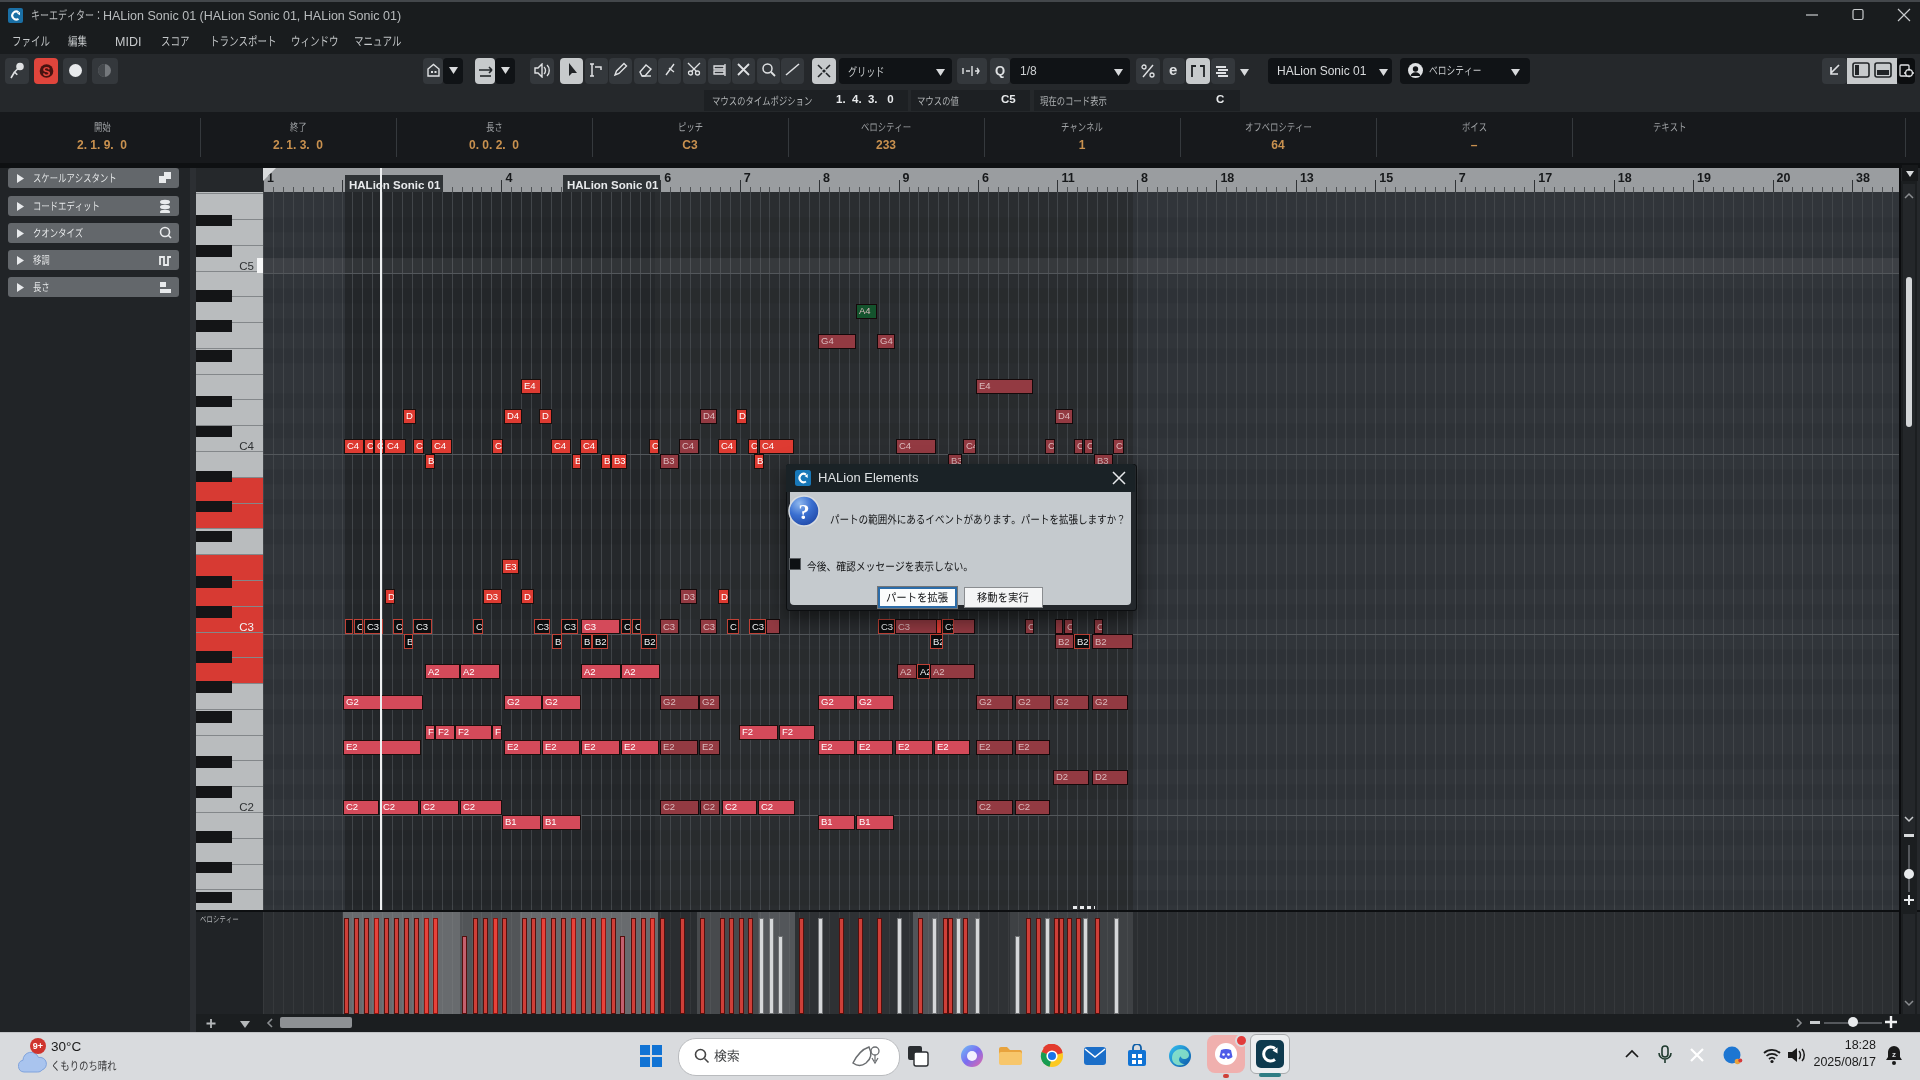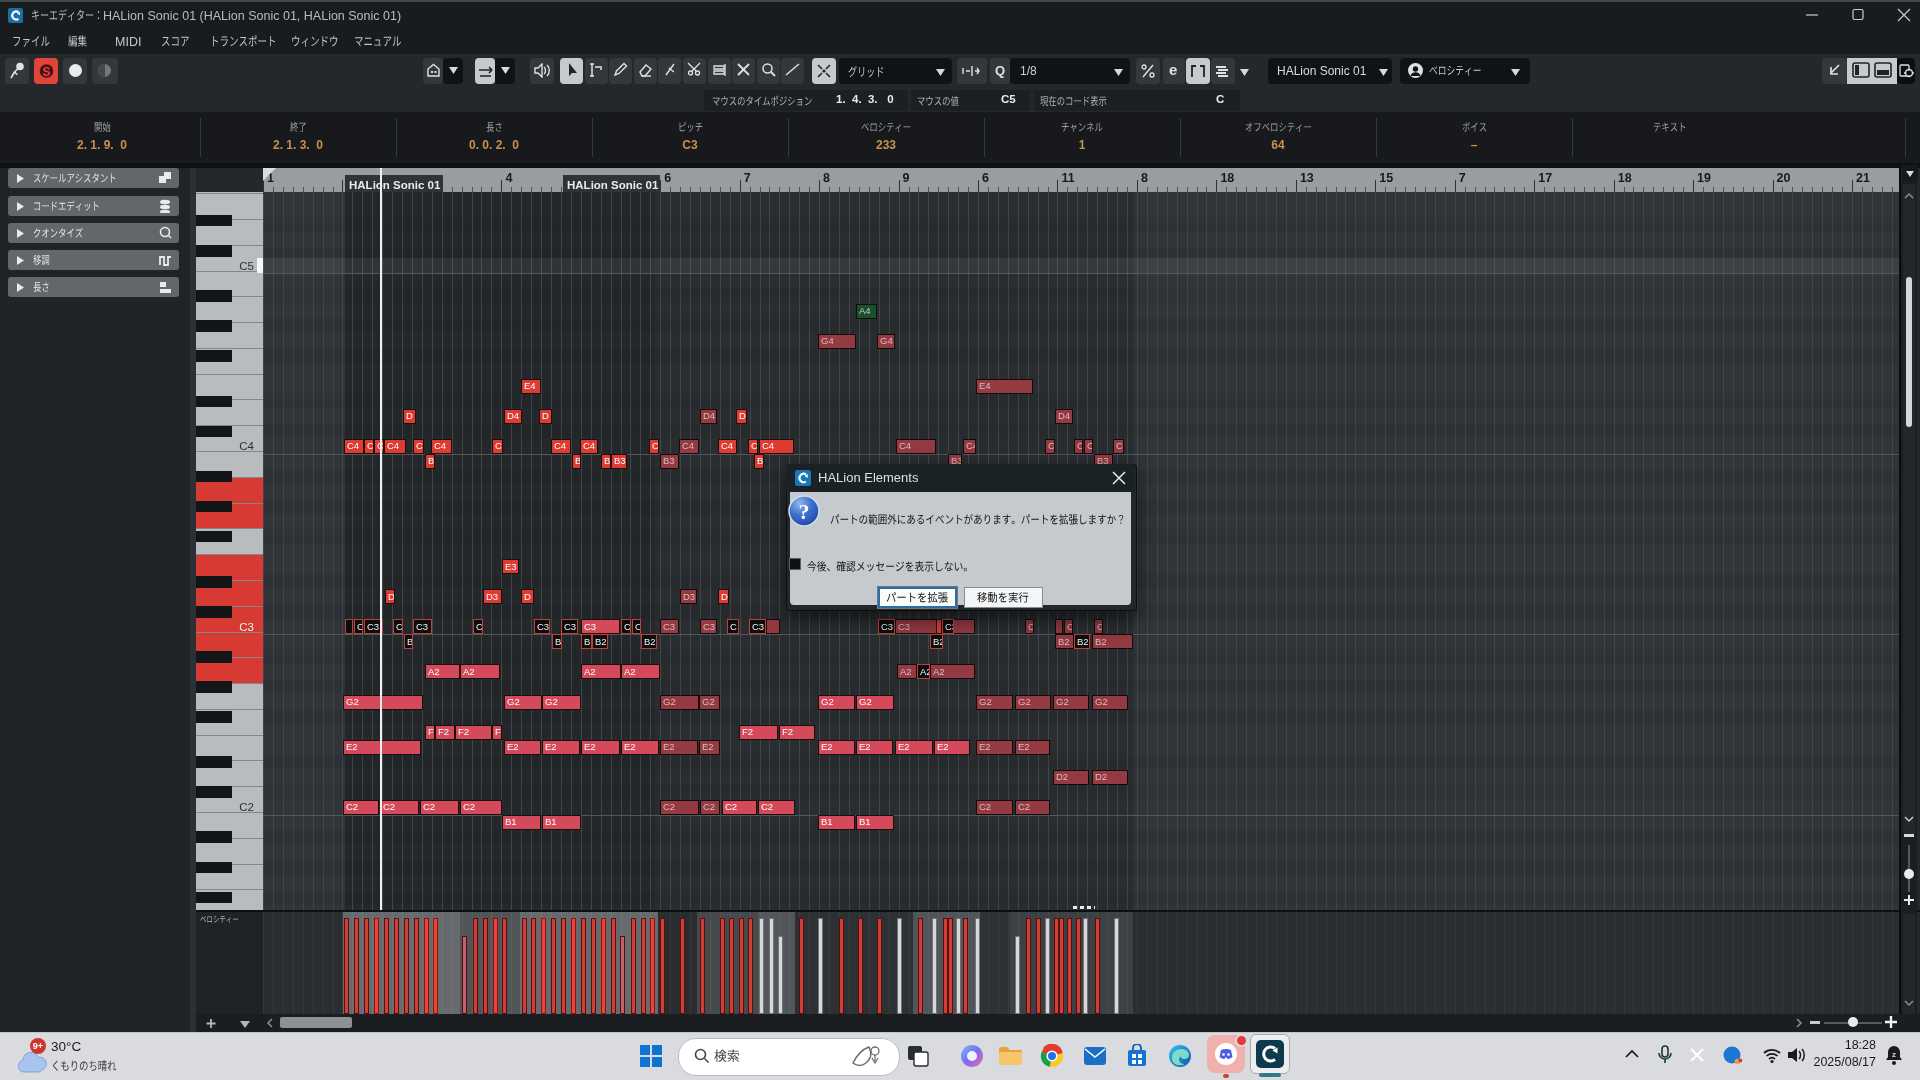--- a/index.html
+++ b/index.html
@@ -595,21 +595,21 @@
 <div style="position:absolute;left:1061.5px;top:170.5px;font-family:'Liberation Sans',sans-serif;font-size:12.5px;color:#17191b;white-space:pre;font-weight:bold;">11</div>
 <div style="position:absolute;left:1141.0px;top:170.5px;font-family:'Liberation Sans',sans-serif;font-size:12.5px;color:#17191b;white-space:pre;font-weight:bold;">8</div>
 <div style="position:absolute;left:1220.4px;top:170.5px;font-family:'Liberation Sans',sans-serif;font-size:12.5px;color:#17191b;white-space:pre;font-weight:bold;">18</div>
 <div style="position:absolute;left:1299.9px;top:170.5px;font-family:'Liberation Sans',sans-serif;font-size:12.5px;color:#17191b;white-space:pre;font-weight:bold;">13</div>
 <div style="position:absolute;left:1379.3px;top:170.5px;font-family:'Liberation Sans',sans-serif;font-size:12.5px;color:#17191b;white-space:pre;font-weight:bold;">15</div>
 <div style="position:absolute;left:1458.8px;top:170.5px;font-family:'Liberation Sans',sans-serif;font-size:12.5px;color:#17191b;white-space:pre;font-weight:bold;">7</div>
 <div style="position:absolute;left:1538.2px;top:170.5px;font-family:'Liberation Sans',sans-serif;font-size:12.5px;color:#17191b;white-space:pre;font-weight:bold;">17</div>
 <div style="position:absolute;left:1617.7px;top:170.5px;font-family:'Liberation Sans',sans-serif;font-size:12.5px;color:#17191b;white-space:pre;font-weight:bold;">18</div>
 <div style="position:absolute;left:1697.1px;top:170.5px;font-family:'Liberation Sans',sans-serif;font-size:12.5px;color:#17191b;white-space:pre;font-weight:bold;">19</div>
 <div style="position:absolute;left:1776.5px;top:170.5px;font-family:'Liberation Sans',sans-serif;font-size:12.5px;color:#17191b;white-space:pre;font-weight:bold;">20</div>
-<div style="position:absolute;left:1856.0px;top:170.5px;font-family:'Liberation Sans',sans-serif;font-size:12.5px;color:#17191b;white-space:pre;font-weight:bold;">21</div>
+<div style="position:absolute;left:1856.0px;top:170.5px;font-family:'Liberation Sans',sans-serif;font-size:12.5px;color:#17191b;white-space:pre;font-weight:bold;">38</div>
 <div style="position:absolute;left:263px;top:187px;width:1636px;height:5px;background:repeating-linear-gradient(90deg,#505356 0 1px,transparent 1px 9.931px);"></div>
 <div style="position:absolute;left:263px;top:180px;width:1636px;height:12px;background:repeating-linear-gradient(90deg,#303336 0 1px,transparent 1px 79.450px);"></div>
 <div style="position:absolute;left:345.0px;top:175.0px;width:98.0px;height:17.0px;background:#2f3336;"></div>
 <div style="position:absolute;left:349.0px;top:177.5px;font-family:'Liberation Sans',sans-serif;font-size:11.5px;color:#e8eaec;white-space:pre;font-weight:bold;">HALion Sonic 01</div>
 <div style="position:absolute;left:563.0px;top:175.0px;width:97.0px;height:17.0px;background:#2f3336;"></div>
 <div style="position:absolute;left:567.0px;top:177.5px;font-family:'Liberation Sans',sans-serif;font-size:11.5px;color:#e8eaec;white-space:pre;font-weight:bold;">HALion Sonic 01</div>
 <div style="position:absolute;left:263px;top:168px;width:0;height:0;border-left:13px solid #dadcde;border-bottom:13px solid transparent;"></div>
 <div style="position:absolute;left:1902.0px;top:165.0px;width:16.0px;height:16.0px;background:#16181a;"></div>
 <svg style="position:absolute;left:1905.0px;top:170.0px;" width="10" height="8" viewBox="0 0 10 8">
     <path d="M1 1h8L5 7z" fill="#d8dadc"></path>

